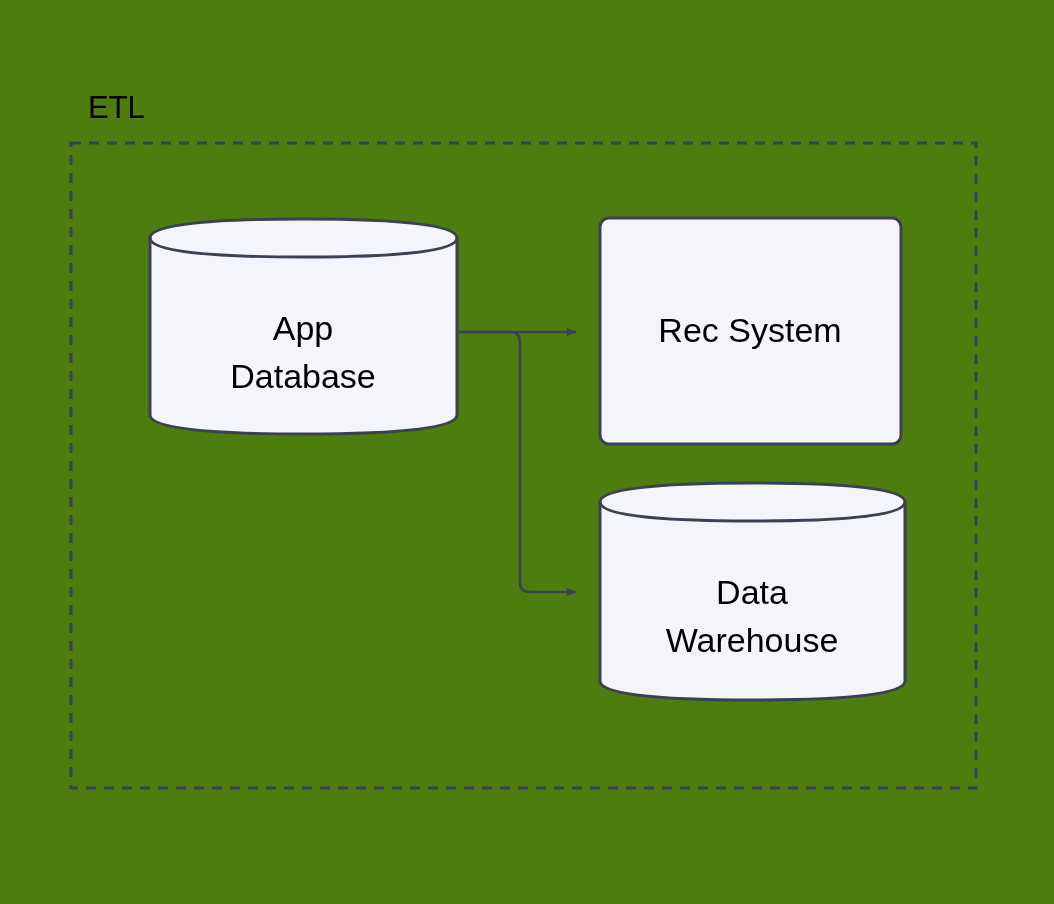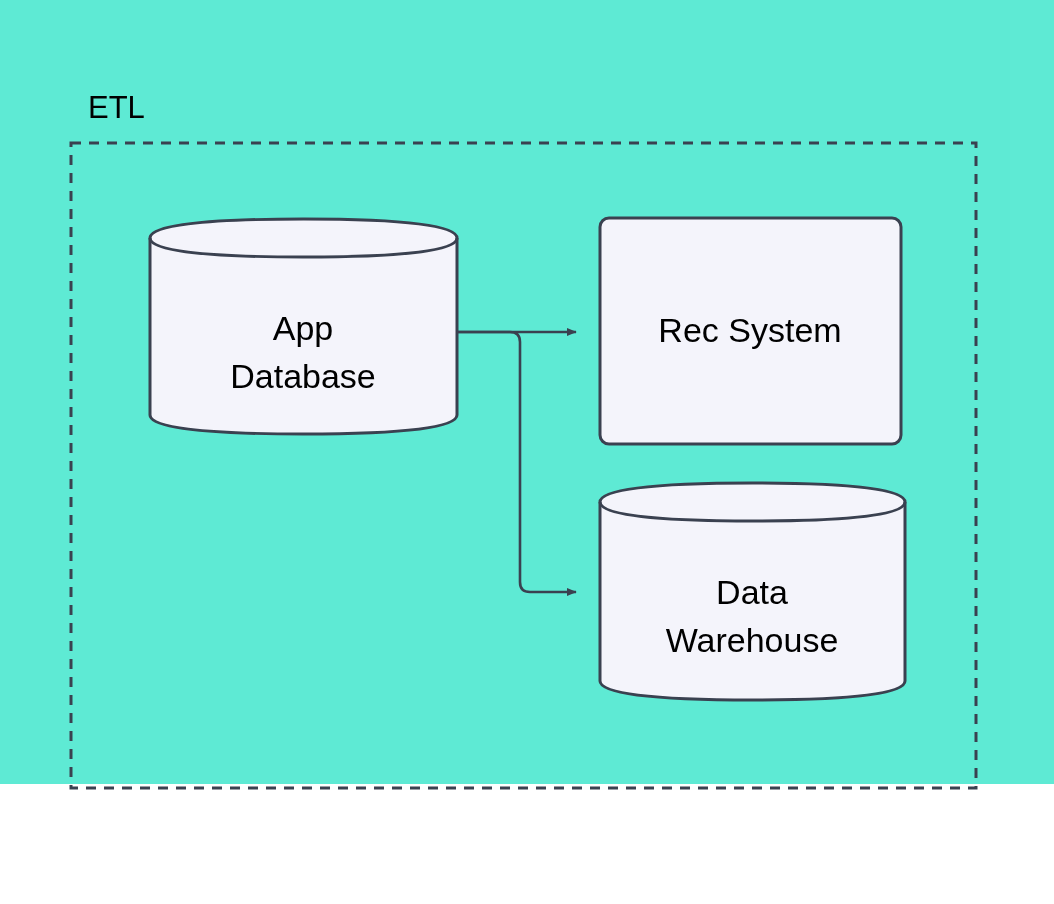--- a/index.html
+++ b/index.html
@@ -9,22 +9,22 @@
   }
   body {
     width: 1054px;
     height: 904px;
     font-family: "Liberation Sans", sans-serif;
     overflow: hidden;
   }
   #canvas {
     position: relative;
     width: 1054px;
-    height: 784px;
-    background: #5eead4;
+    height: 904px;
+    background: #4d7c0f;
   }
   #diagram-svg {
     position: absolute;
     left: 0;
     top: 0;
     width: 1054px;
     height: 904px;
   }
   .node-label {
     font-family: "Liberation Sans", sans-serif;

